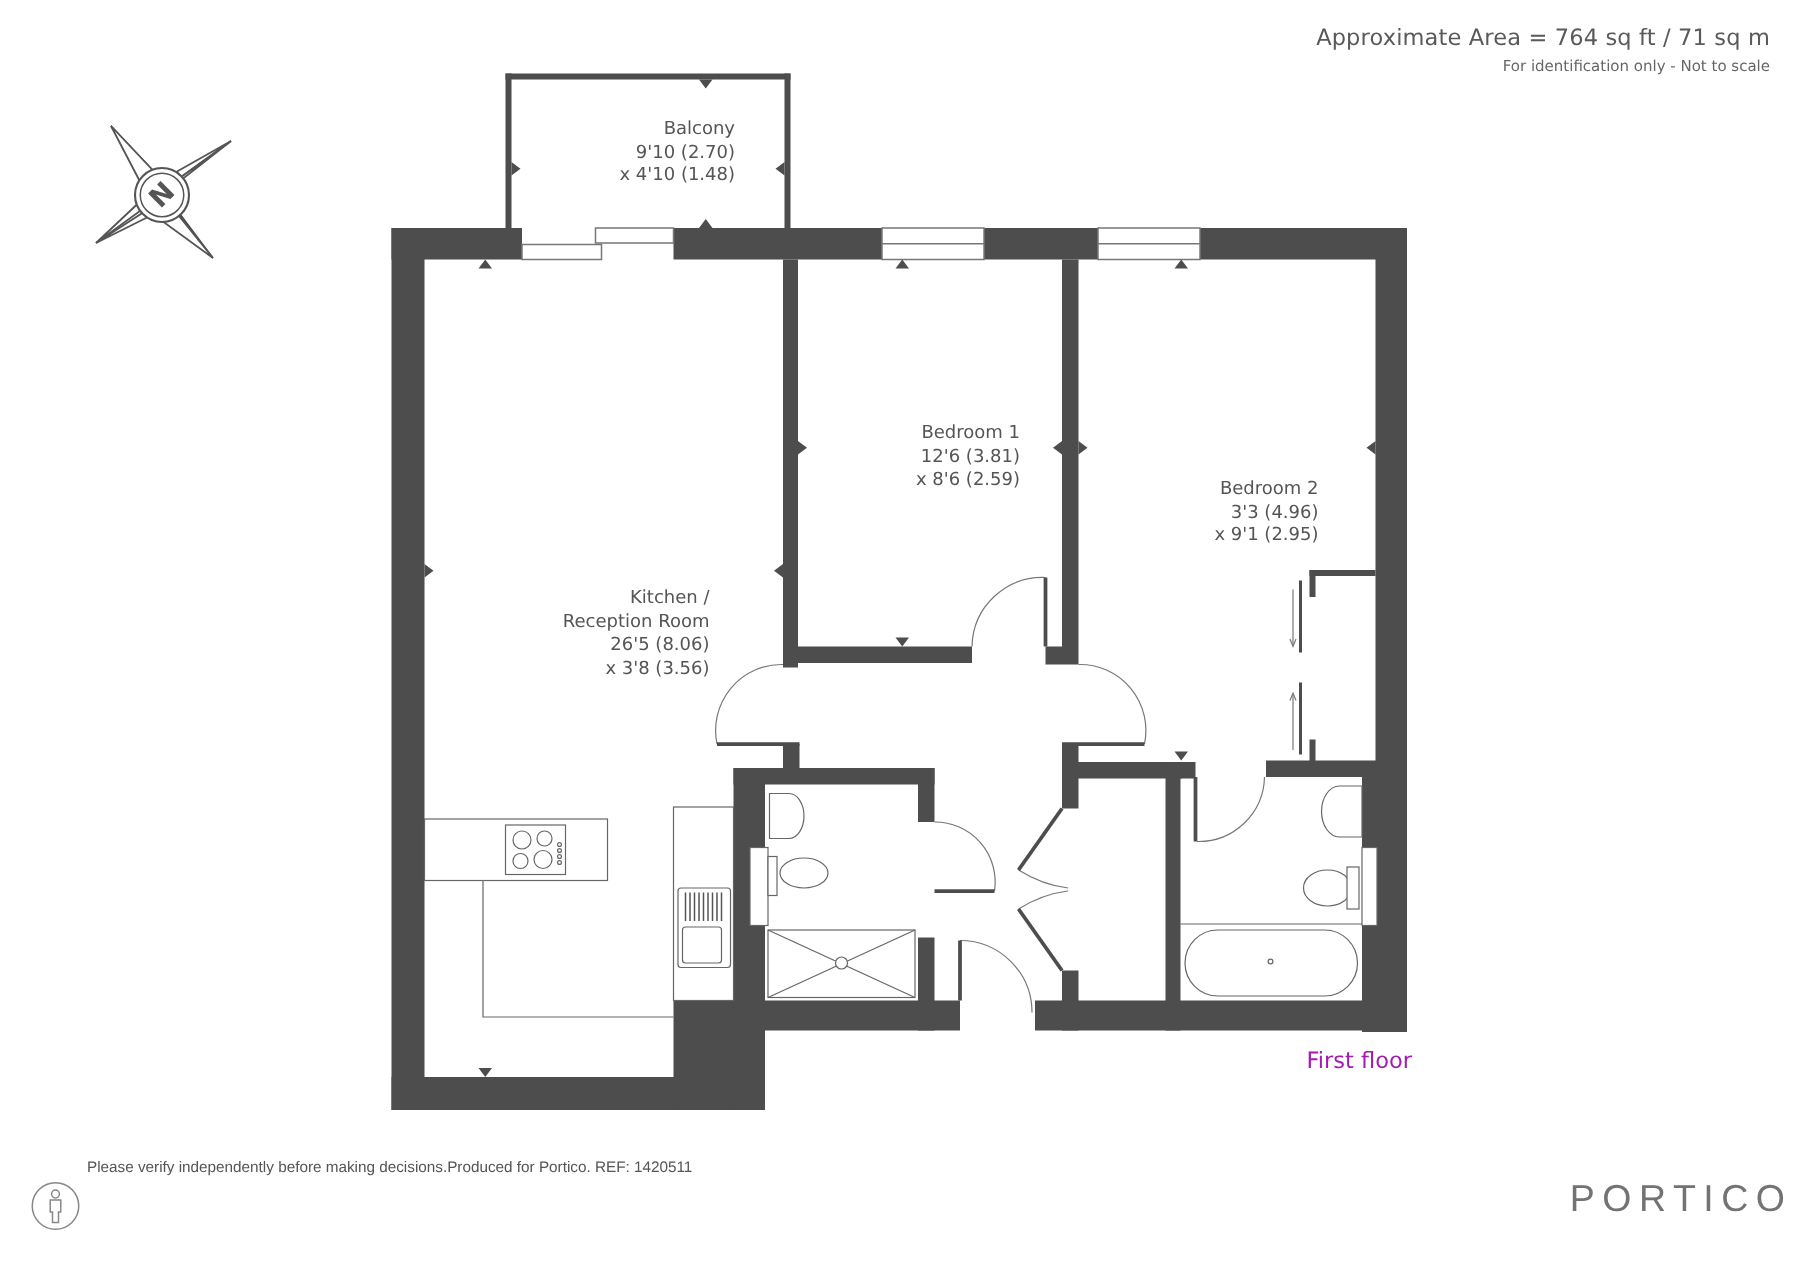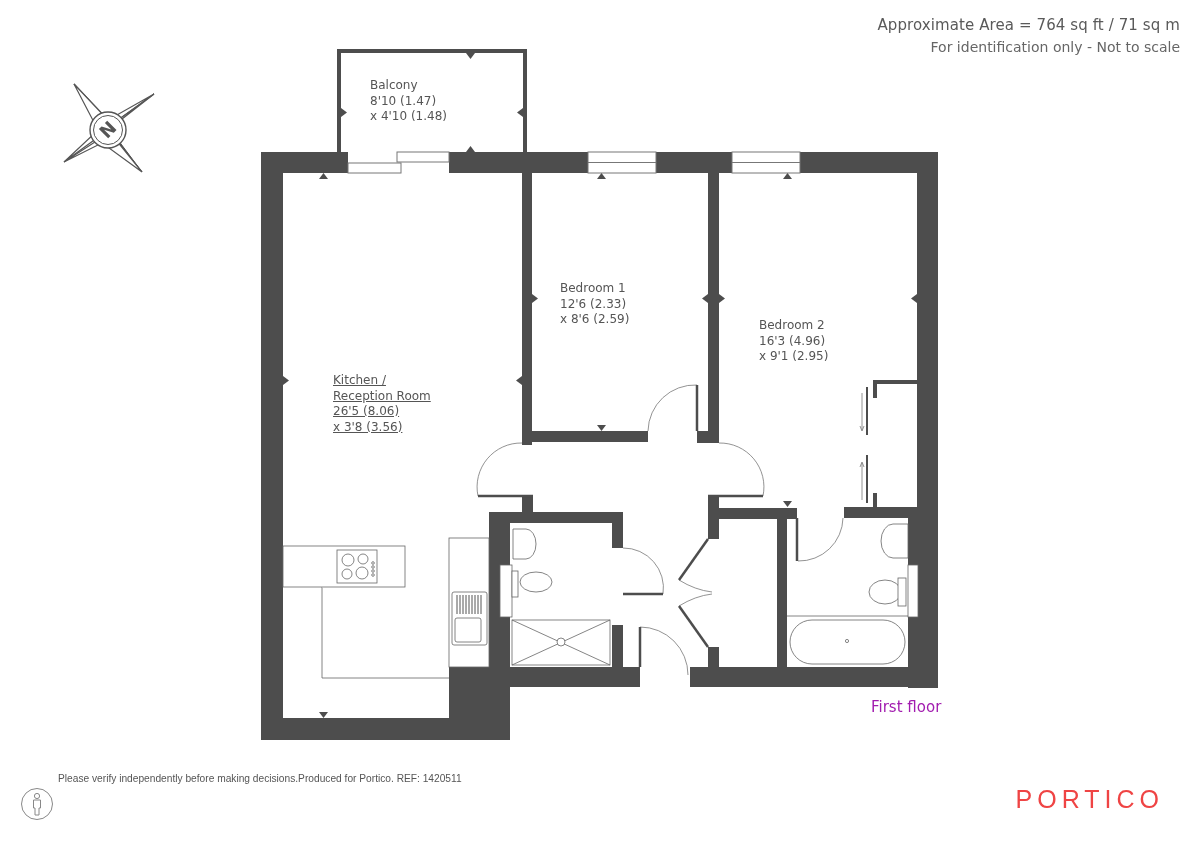--- a/index.html
+++ b/index.html
@@ -1,25 +1,25 @@
 <!DOCTYPE html>
 <html><head>
 <meta charset="utf-8">
 <style>
   html,body{margin:0;padding:0;background:#ffffff;}
   body{width:1200px;height:849px;position:relative;overflow:hidden;font-family:"DejaVu Sans","Liberation Sans",sans-serif;}
   .area-title{position:absolute;right:20px;top:16px;font-size:15px;color:#5a5a5a;letter-spacing:0.1px;}
-  .area-sub{position:absolute;right:20px;top:39px;font-size:14px;color:#666;}
+  .area-sub{position:absolute;right:20px;top:39px;font-size:10px;color:#666;}
   svg.plan{position:absolute;left:0;top:0;}
-  .room-label{position:absolute;text-align:left;font-size:12px;line-height:15.5px;color:#555;}
+  .room-label{position:absolute;text-align:right;font-size:12px;line-height:15.5px;color:#555;}
   .room-label span{display:block;}
   .floor-label{position:absolute;left:871px;top:698px;font-size:15px;color:#a21caf;}
   .footer{position:absolute;left:58px;top:773px;font-family:"Liberation Sans",sans-serif;font-size:10.2px;line-height:12.3px;color:#555;}
   .footer span{display:block;white-space:nowrap;}
-  .brand{position:absolute;right:36px;top:785px;font-family:"Liberation Sans",sans-serif;font-size:25px;letter-spacing:5px;color:#ef4444;}
+  .brand{position:absolute;right:5px;top:785px;font-family:"Liberation Sans",sans-serif;font-size:25px;letter-spacing:5px;color:#737373;}
   .person-icon{position:absolute;left:20px;top:787px;}
   .compass{position:absolute;left:60px;top:82px;}
 </style>
 </head>
 <body>
 
 <div class="area-title">Approximate Area = 764 sq ft / 71 sq m</div>
 <div class="area-sub">For identification only - Not to scale</div>
 
 <svg class="compass" width="96" height="96" viewBox="0 0 96 96">
@@ -187,34 +187,34 @@
     <polygon points="708,294 708,303 702,298.5"></polygon>
     <polygon points="783,179 792,179 787.5,173"></polygon>
     <polygon points="783,501 792,501 787.5,507"></polygon>
     <polygon points="719,294 719,303 725,298.5"></polygon>
     <polygon points="917,294 917,303 911,298.5"></polygon>
   </g>
 </svg>
 
 <div class="room-label" style="left:370px;top:78px;width:120px;">
   <span>Balcony</span>
-  <span>8'10 (1.47)</span>
+  <span>9'10 (2.70)</span>
   <span>x 4'10 (1.48)</span>
 </div>
 <div class="room-label" style="left:560px;top:281px;width:120px;">
   <span>Bedroom 1</span>
-  <span>12'6 (2.33)</span>
+  <span>12'6 (3.81)</span>
   <span>x 8'6 (2.59)</span>
 </div>
 <div class="room-label" style="left:759px;top:318px;width:120px;">
   <span>Bedroom 2</span>
-  <span>16'3 (4.96)</span>
+  <span>3'3 (4.96)</span>
   <span>x 9'1 (2.95)</span>
 </div>
-<div class="room-label" style="left:333px;top:373px;width:140px;text-decoration:underline;">
+<div class="room-label" style="left:333px;top:391px;width:140px;">
   <span>Kitchen /</span>
   <span>Reception Room</span>
   <span>26'5 (8.06)</span>
   <span>x 3'8 (3.56)</span>
 </div>
 
 <div class="floor-label">First floor</div>
 
 <svg class="person-icon" width="34" height="34" viewBox="0 0 34 34">
   <circle cx="17" cy="17" r="15.5" fill="none" stroke="#888" stroke-width="1"></circle>

